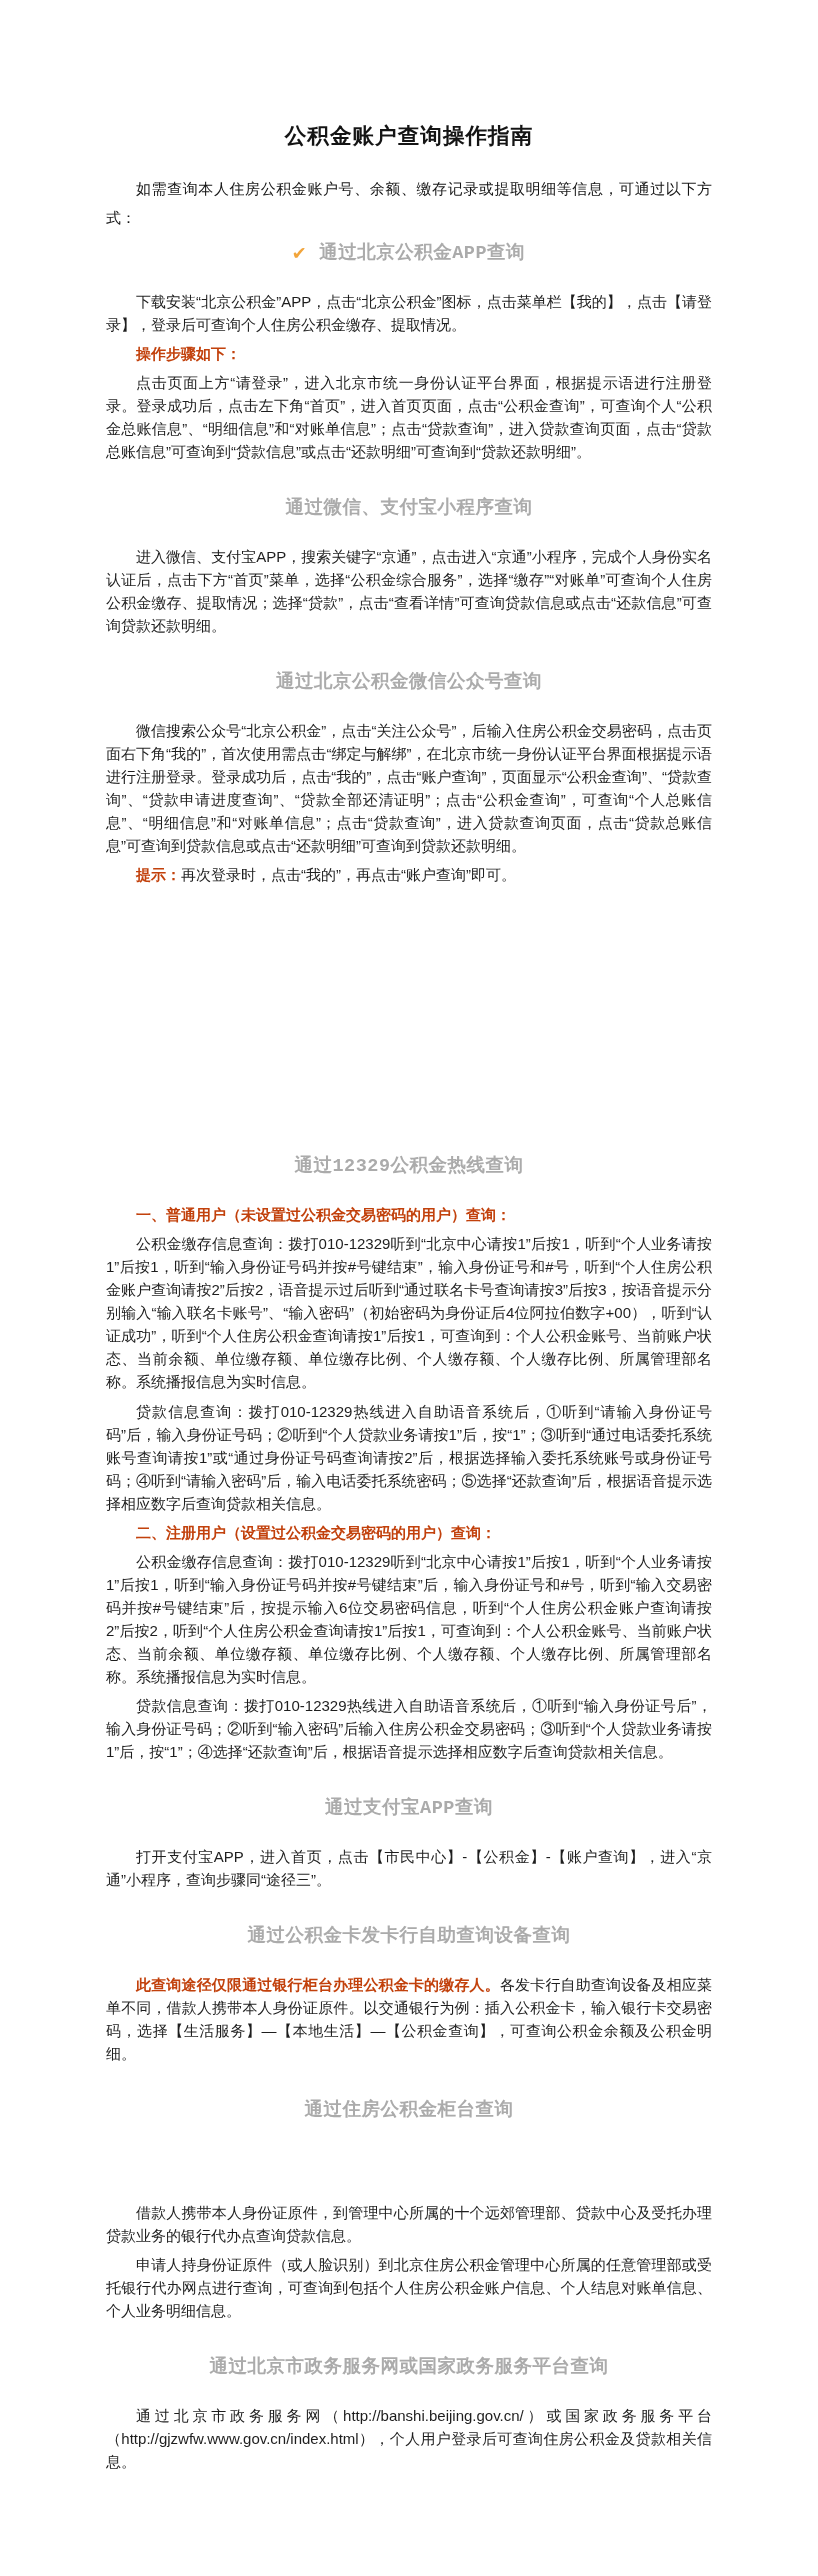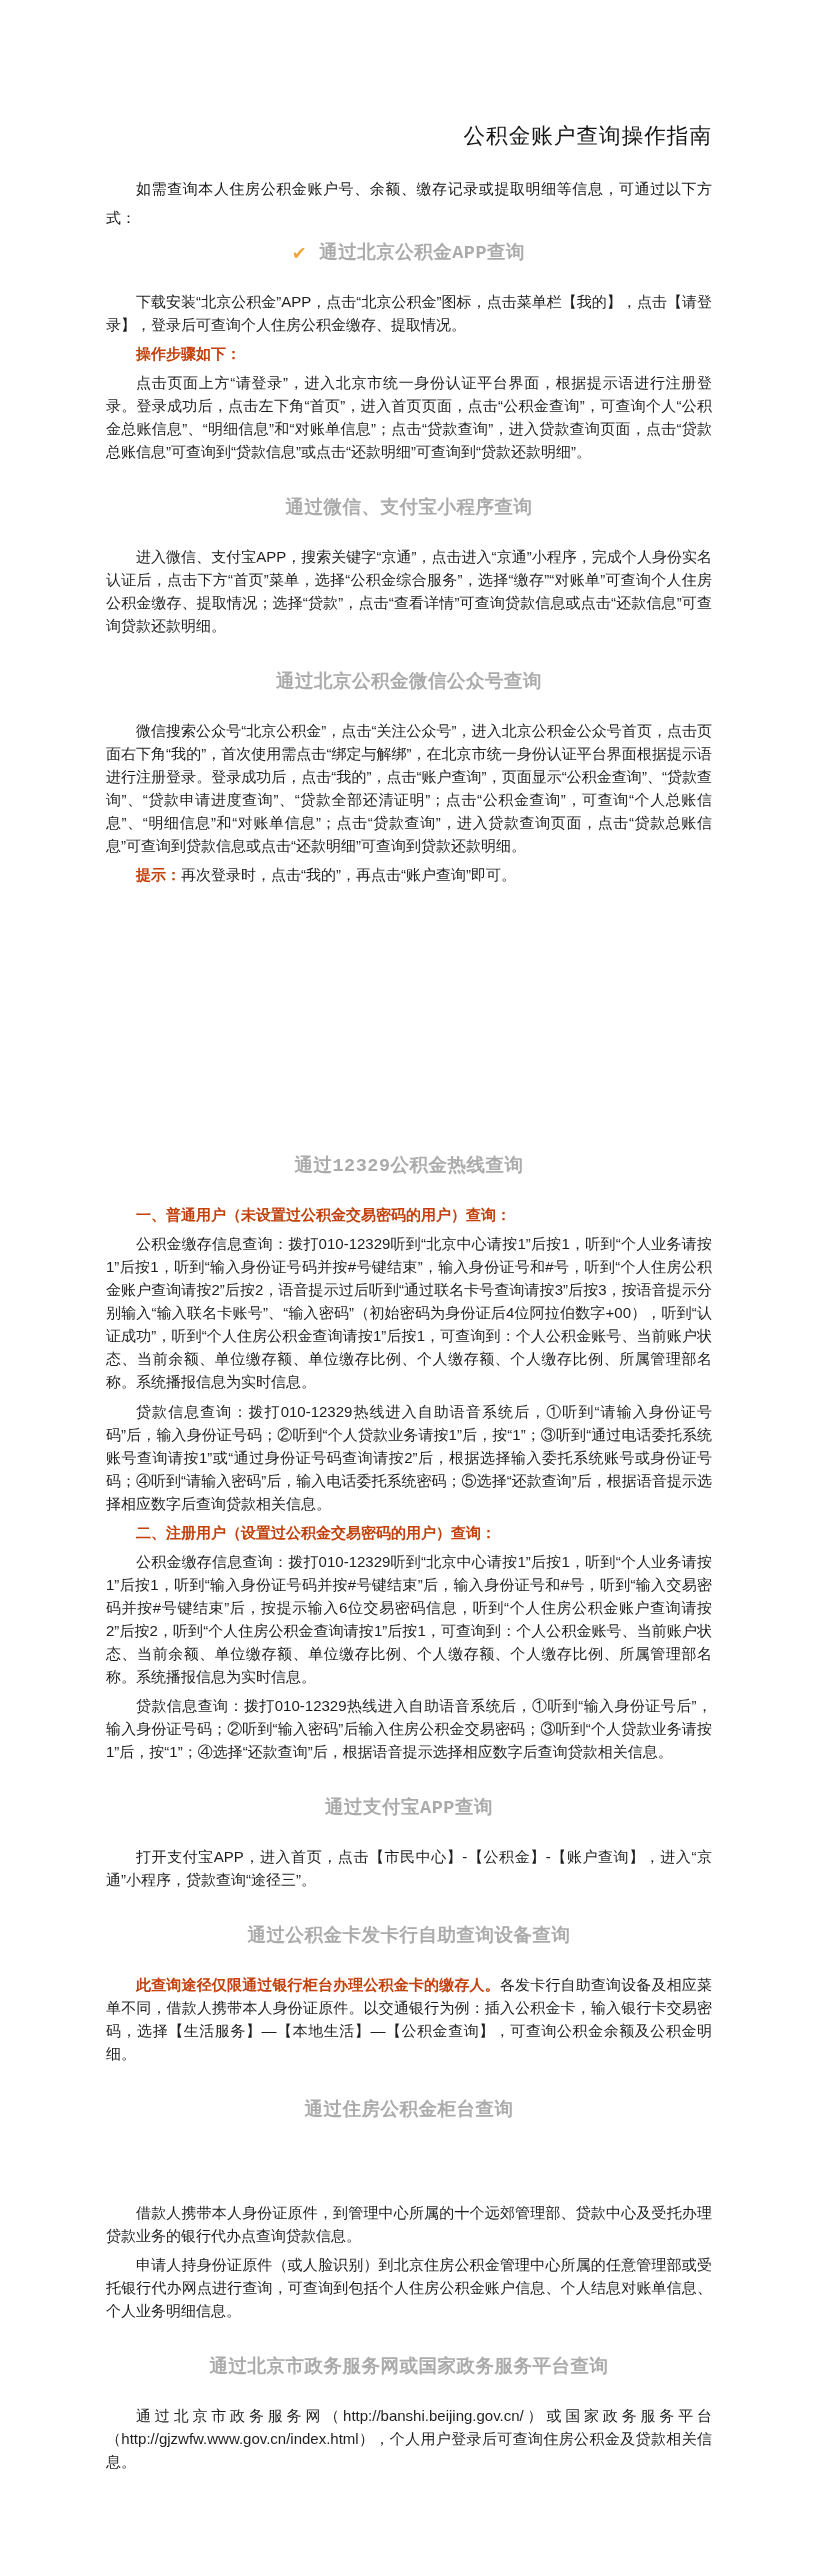--- a/index.html
+++ b/index.html
@@ -12,23 +12,23 @@
   .doc {
     padding: 0 106px;
     box-sizing: border-box;
     width: 818px;
   }
   .doc-title {
     margin: 117px 0 0 0;
     font-family: "Liberation Serif", serif;
     font-size: 21.6px;
     line-height: 39px;
-    font-weight: 400;
+    font-weight: 700;
     color: #141414;
-    text-align: right;
+    text-align: center;
     letter-spacing: 1px;
   }
   .para {
     margin: 6.2px 0 0 0;
     font-size: 15px;
     line-height: 23px;
     color: #1e1e1e;
     text-align: justify;
     text-indent: 2em;
     font-weight: 400;
@@ -71,31 +71,31 @@
   <h1 class="doc-title">公积金账户查询操作指南</h1>
   <div id="doc-root">
       <p class="para intro"><span>如需查询本人住房公积金账户号、余额、缴存记录或提取明细等信息，可通过以下方式：</span></p>
       <div class="sec-h gap-tight"><span class="check">✔</span><span>通过北京公积金APP查询</span></div>
       <p class="para"><span>下载安装“北京公积金”APP，点击“北京公积金”图标，点击菜单栏【我的】，点击【请登录】，登录后可查询个人住房公积金缴存、提取情况。</span></p>
       <p class="para"><b>操作步骤如下：</b></p>
       <p class="para"><span>点击页面上方“请登录”，进入北京市统一身份认证平台界面，根据提示语进行注册登录。登录成功后，点击左下角“首页”，进入首页页面，点击“公积金查询”，可查询个人“公积金总账信息”、“明细信息”和“对账单信息”；点击“贷款查询”，进入贷款查询页面，点击“贷款总账信息”可查询到“贷款信息”或点击“还款明细”可查询到“贷款还款明细”。</span></p>
       <div class="sec-h"><span>通过微信、支付宝小程序查询</span></div>
       <p class="para"><span>进入微信、支付宝APP，搜索关键字“京通”，点击进入“京通”小程序，完成个人身份实名认证后，点击下方“首页”菜单，选择“公积金综合服务”，选择“缴存”“对账单”可查询个人住房公积金缴存、提取情况；选择“贷款”，点击“查看详情”可查询贷款信息或点击“还款信息”可查询贷款还款明细。</span></p>
       <div class="sec-h"><span>通过北京公积金微信公众号查询</span></div>
-      <p class="para"><span>微信搜索公众号“北京公积金”，点击“关注公众号”，进入北京公积金公众号首页，点击页面右下角“我的”，首次使用需点击“绑定与解绑”，在北京市统一身份认证平台界面根据提示语进行注册登录。登录成功后，点击“我的”，点击“账户查询”，页面显示“公积金查询”、“贷款查询”、“贷款申请进度查询”、“贷款全部还清证明”；点击“公积金查询”，可查询“个人总账信息”、“明细信息”和“对账单信息”；点击“贷款查询”，进入贷款查询页面，点击“贷款总账信息”可查询到贷款信息或点击“还款明细”可查询到贷款还款明细。</span></p>
+      <p class="para"><span>微信搜索公众号“北京公积金”，点击“关注公众号”，后输入住房公积金交易密码，点击页面右下角“我的”，首次使用需点击“绑定与解绑”，在北京市统一身份认证平台界面根据提示语进行注册登录。登录成功后，点击“我的”，点击“账户查询”，页面显示“公积金查询”、“贷款查询”、“贷款申请进度查询”、“贷款全部还清证明”；点击“公积金查询”，可查询“个人总账信息”、“明细信息”和“对账单信息”；点击“贷款查询”，进入贷款查询页面，点击“贷款总账信息”可查询到贷款信息或点击“还款明细”可查询到贷款还款明细。</span></p>
       <p class="para"><b>提示：</b><span>再次登录时，点击“我的”，再点击“账户查询”即可。</span></p>
       <div class="sec-h gap-xl"><span>通过12329公积金热线查询</span></div>
       <p class="para"><b>一、普通用户（未设置过公积金交易密码的用户）查询：</b></p>
       <p class="para"><span>公积金缴存信息查询：拨打010-12329听到“北京中心请按1”后按1，听到“个人业务请按1”后按1，听到“输入身份证号码并按#号键结束”，输入身份证号和#号，听到“个人住房公积金账户查询请按2”后按2，语音提示过后听到“通过联名卡号查询请按3”后按3，按语音提示分别输入“输入联名卡账号”、“输入密码”（初始密码为身份证后4位阿拉伯数字+00），听到“认证成功”，听到“个人住房公积金查询请按1”后按1，可查询到：个人公积金账号、当前账户状态、当前余额、单位缴存额、单位缴存比例、个人缴存额、个人缴存比例、所属管理部名称。系统播报信息为实时信息。</span></p>
       <p class="para"><span>贷款信息查询：拨打010-12329热线进入自助语音系统后，①听到“请输入身份证号码”后，输入身份证号码；②听到“个人贷款业务请按1”后，按“1”；③听到“通过电话委托系统账号查询请按1”或“通过身份证号码查询请按2”后，根据选择输入委托系统账号或身份证号码；④听到“请输入密码”后，输入电话委托系统密码；⑤选择“还款查询”后，根据语音提示选择相应数字后查询贷款相关信息。</span></p>
       <p class="para"><b>二、注册用户（设置过公积金交易密码的用户）查询：</b></p>
       <p class="para"><span>公积金缴存信息查询：拨打010-12329听到“北京中心请按1”后按1，听到“个人业务请按1”后按1，听到“输入身份证号码并按#号键结束”后，输入身份证号和#号，听到“输入交易密码并按#号键结束”后，按提示输入6位交易密码信息，听到“个人住房公积金账户查询请按2”后按2，听到“个人住房公积金查询请按1”后按1，可查询到：个人公积金账号、当前账户状态、当前余额、单位缴存额、单位缴存比例、个人缴存额、个人缴存比例、所属管理部名称。系统播报信息为实时信息。</span></p>
       <p class="para"><span>贷款信息查询：拨打010-12329热线进入自助语音系统后，①听到“输入身份证号后”，输入身份证号码；②听到“输入密码”后输入住房公积金交易密码；③听到“个人贷款业务请按1”后，按“1”；④选择“还款查询”后，根据语音提示选择相应数字后查询贷款相关信息。</span></p>
       <div class="sec-h"><span>通过支付宝APP查询</span></div>
-      <p class="para"><span>打开支付宝APP，进入首页，点击【市民中心】-【公积金】-【账户查询】，进入“京通”小程序，贷款查询“途径三”。</span></p>
+      <p class="para"><span>打开支付宝APP，进入首页，点击【市民中心】-【公积金】-【账户查询】，进入“京通”小程序，查询步骤同“途径三”。</span></p>
       <div class="sec-h"><span>通过公积金卡发卡行自助查询设备查询</span></div>
       <p class="para"><b>此查询途径仅限通过银行柜台办理公积金卡的缴存人。</b><span>各发卡行自助查询设备及相应菜单不同，借款人携带本人身份证原件。以交通银行为例：插入公积金卡，输入银行卡交易密码，选择【生活服务】—【本地生活】—【公积金查询】，可查询公积金余额及公积金明细。</span></p>
       <div class="sec-h"><span>通过住房公积金柜台查询</span></div>
       <p class="para gap-lg"><span>借款人携带本人身份证原件，到管理中心所属的十个远郊管理部、贷款中心及受托办理贷款业务的银行代办点查询贷款信息。</span></p>
       <p class="para"><span>申请人持身份证原件（或人脸识别）到北京住房公积金管理中心所属的任意管理部或受托银行代办网点进行查询，可查询到包括个人住房公积金账户信息、个人结息对账单信息、个人业务明细信息。</span></p>
       <div class="sec-h"><span>通过北京市政务服务网或国家政务服务平台查询</span></div>
       <p class="para"><span>通过北京市政务服务网（http://banshi.beijing.gov.cn/）或国家政务服务平台（http://gjzwfw.www.gov.cn/index.html），个人用户登录后可查询住房公积金及贷款相关信息。</span></p>
     </div>
 </main>
 

